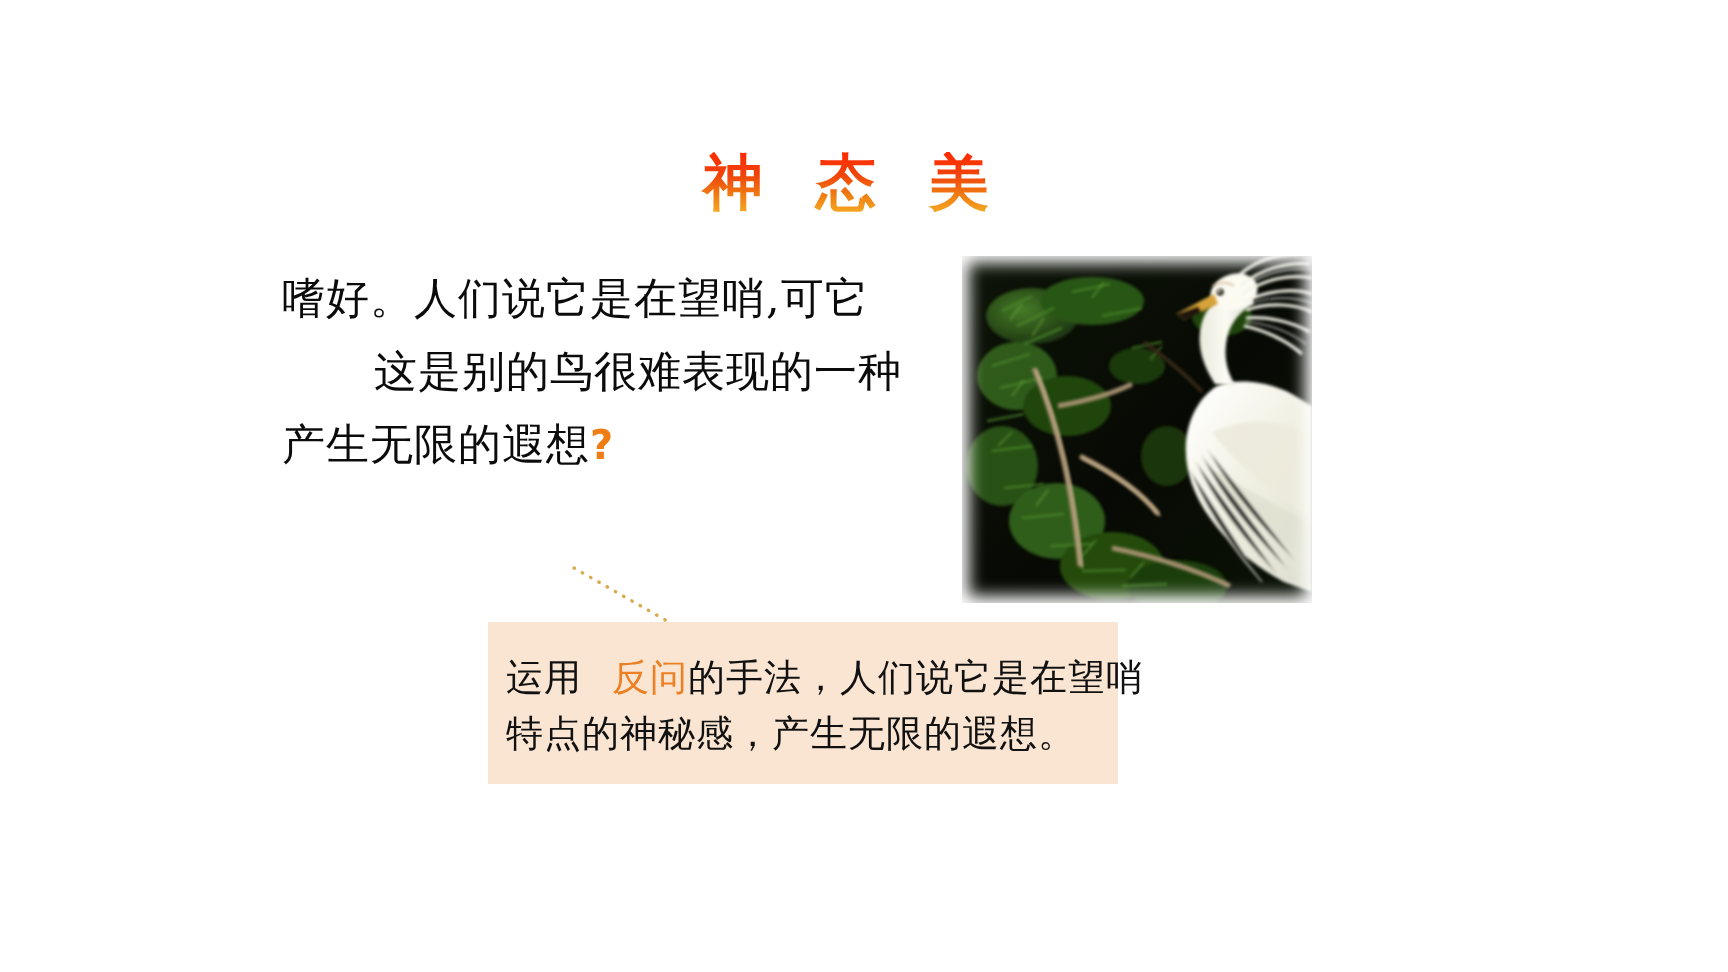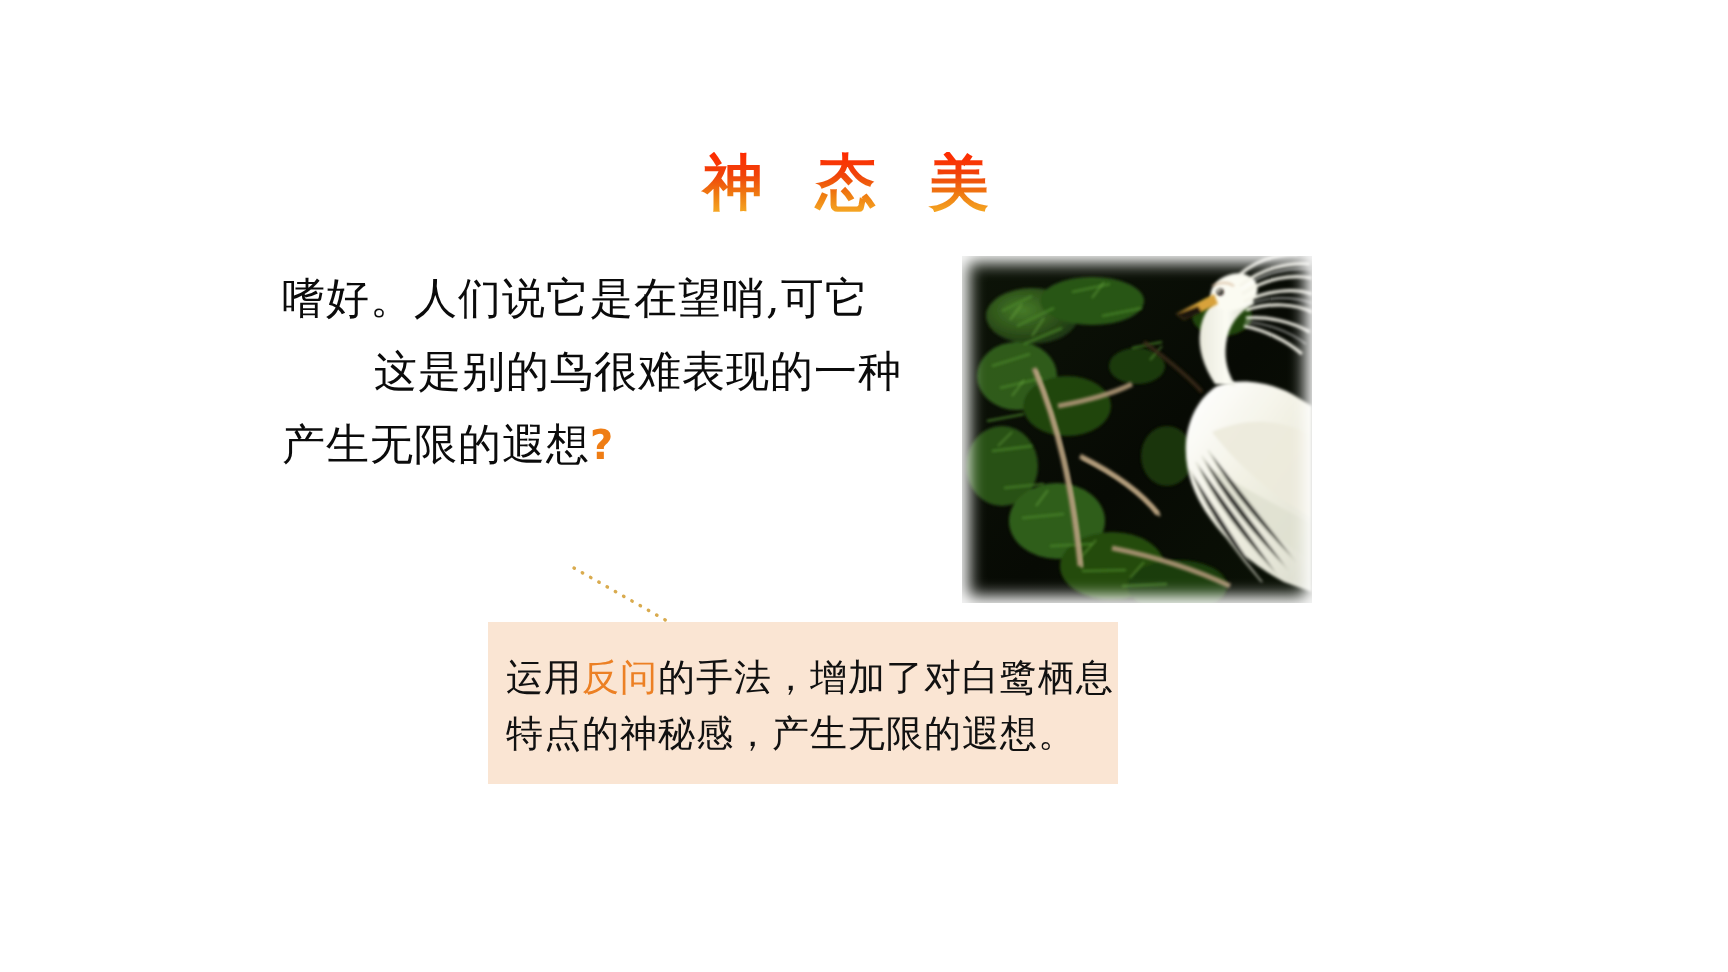--- a/index.html
+++ b/index.html
@@ -102,21 +102,21 @@
     position: absolute;
     left: 18px;
     top: 28px;
     width: 600px;
     font-family: "DejaVu Serif", "Liberation Serif", serif;
     font-size: 37px;
     line-height: 56px;
     color: #111111;
     letter-spacing: 1px;
   }
-  #callout .hl { color: #ec8024; }
+  #callout .hl { color: #ec8024; margin-left: 30px; }
   #callout .cline { white-space: nowrap; }
 </style>
 </head>
 <body>
 
 <div id="slide">
 
   <div id="title">神 态 美</div>
 
   <div id="body-text">
@@ -259,18 +259,18 @@
   </div>
 
   <div id="connector">
     <svg width="160" height="100" viewBox="0 0 160 100">
       <line x1="14" y1="18" x2="130" y2="84" stroke="#d9ab4f" stroke-width="3.4" stroke-linecap="round" stroke-dasharray="0.5 9"></line>
     </svg>
   </div>
 
   <div id="callout">
     <div class="ctext">
-      <div class="cline"><span>运用</span><span class="hl">反问</span><span>的手法，增加了对白鹭栖息</span></div>
+      <div class="cline"><span>运用</span><span class="hl">反问</span><span>的手法，人们说它是在望哨</span></div>
       <div class="cline"><span>特点的神秘感，产生无限的遐想。</span></div>
     </div>
   </div>
 
 </div>
 
 </body></html>

